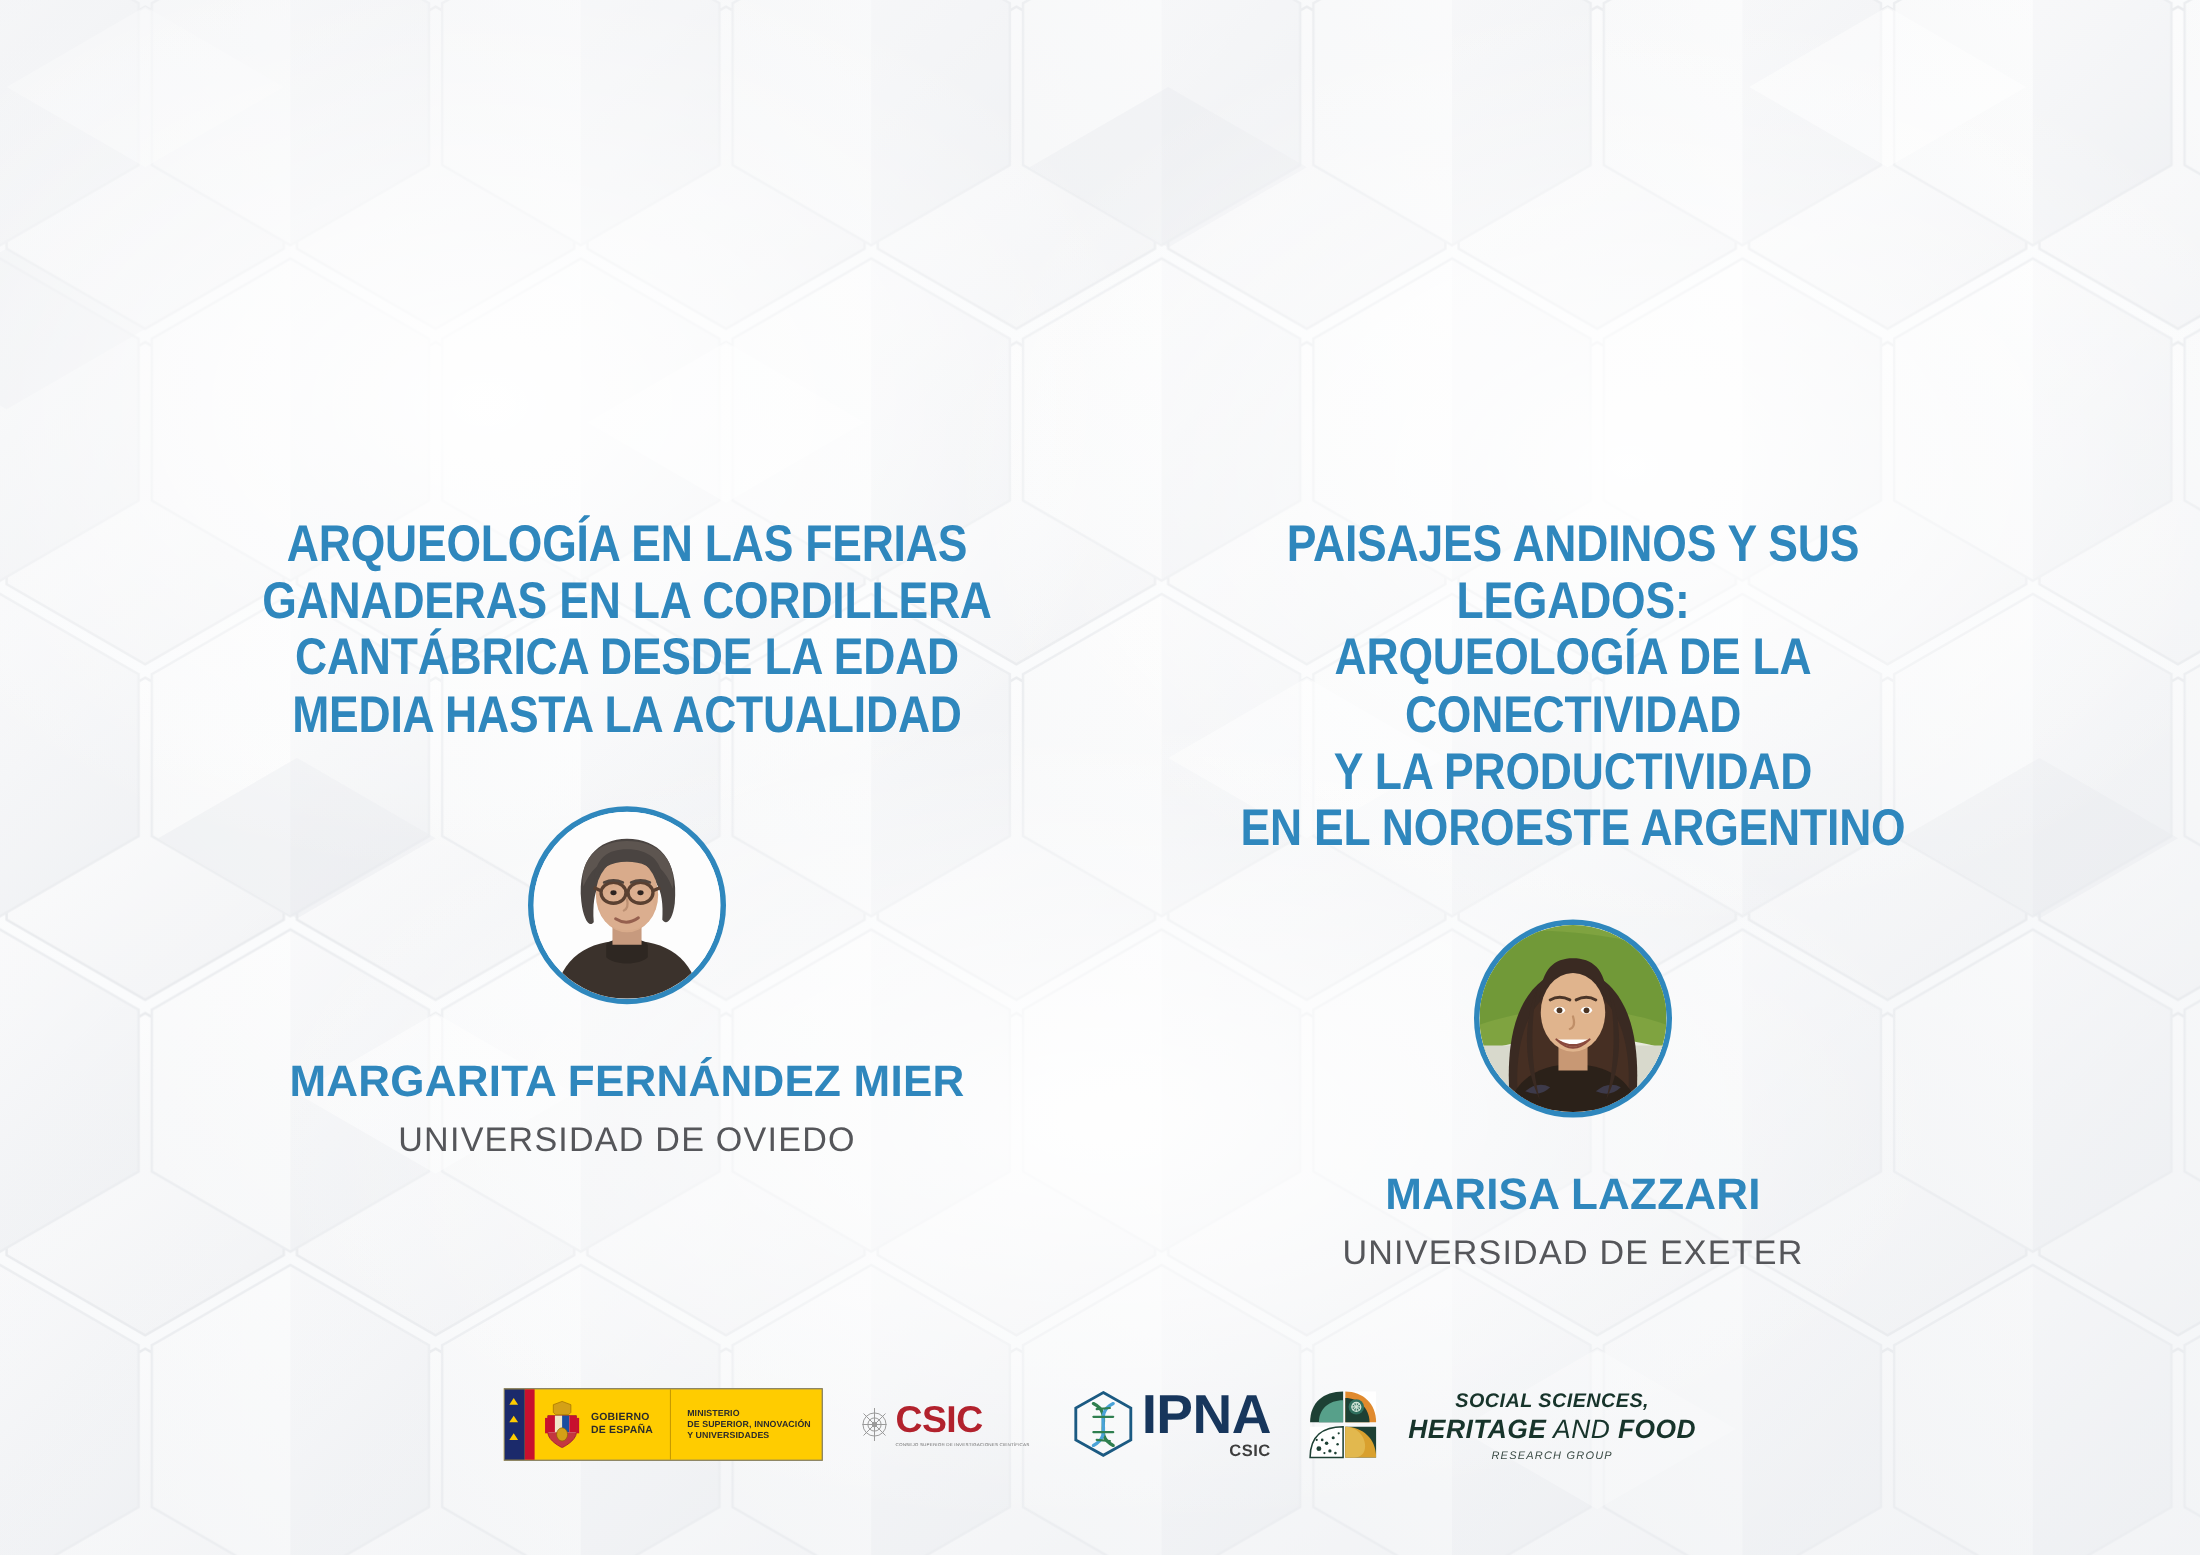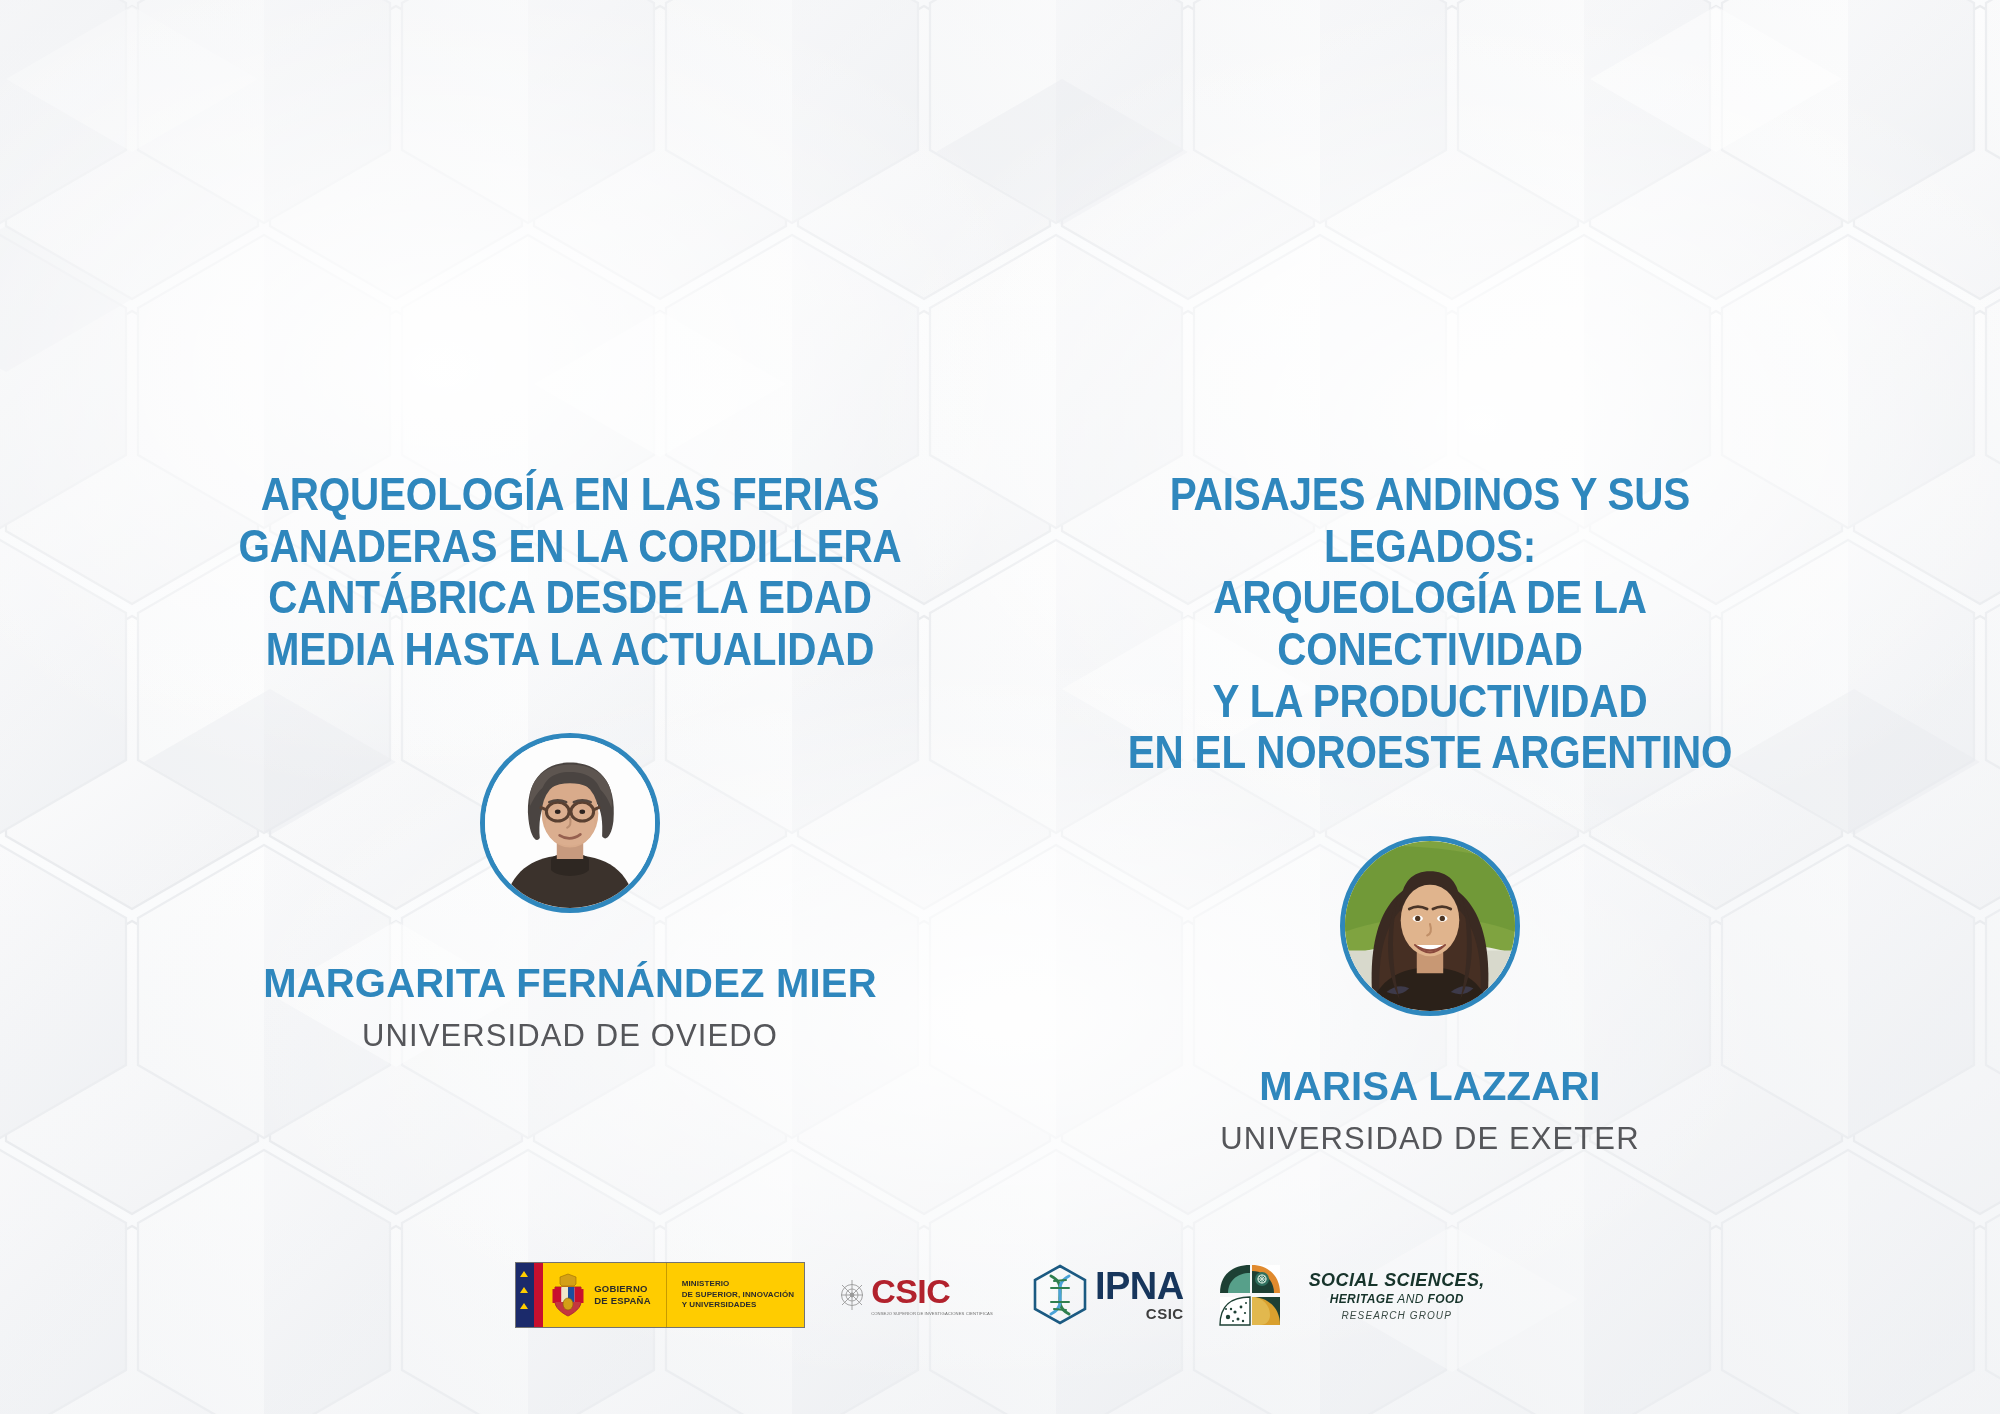--- a/index.html
+++ b/index.html
@@ -131,28 +131,28 @@
   .csic-right { display:flex; flex-direction:column; }
   .csic-word { font-size:34px; font-weight:bold; color:#b2222d; letter-spacing:-0.5px; line-height:1; }
   .csic-tag {
     font-size:4.2px; color:#6e6e6e; letter-spacing:0.1px;
     margin-top:3px; white-space:nowrap; transform:scaleY(0.9);
   }
 
   .ipna-logo { display:flex; align-items:center; gap:2px; }
   .ipna-mark { width:66px; height:66px; flex:0 0 auto; }
   .ipna-right { display:flex; flex-direction:column; align-items:flex-end; }
-  .ipna-word { font-size:38px; font-weight:bold; color:#17365c; letter-spacing:-0.5px; line-height:0.95; }
+  .ipna-word { font-size:50px; font-weight:bold; color:#17365c; letter-spacing:-0.5px; line-height:0.95; }
   .ipna-sub { font-size:15px; font-weight:bold; color:#3d3d3d; letter-spacing:0.5px; margin-top:1px; }
 
   .ssh-logo { display:flex; align-items:center; gap:27px;font-style:italic; }
   .ssh-mark { width:64px; height:64px; flex:0 0 auto; }
   .ssh-text { display:flex; flex-direction:column; align-items:center; }
   .ssh-l1 { font-size:18px; font-weight:bold; color:#17342b; letter-spacing:0.4px; line-height:1.25; }
-  .ssh-l2 { font-size:12px; font-weight:bold; color:#17342b; letter-spacing:0.4px; line-height:1.25; }
+  .ssh-l2 { font-size:24px; font-weight:bold; color:#17342b; letter-spacing:0.4px; line-height:1.25; }
   .ssh-l2 .thin { font-weight:400; }
   .ssh-l3 { font-size:10px; font-weight:400; color:#3a4a44; letter-spacing:1.1px; margin-top:3px; }
 </style>
 </head>
 <body>
 
 <div id="poster">
 
   <svg id="hexbg" viewBox="0 0 2000 1414" preserveAspectRatio="none" aria-hidden="true">
     <defs>

